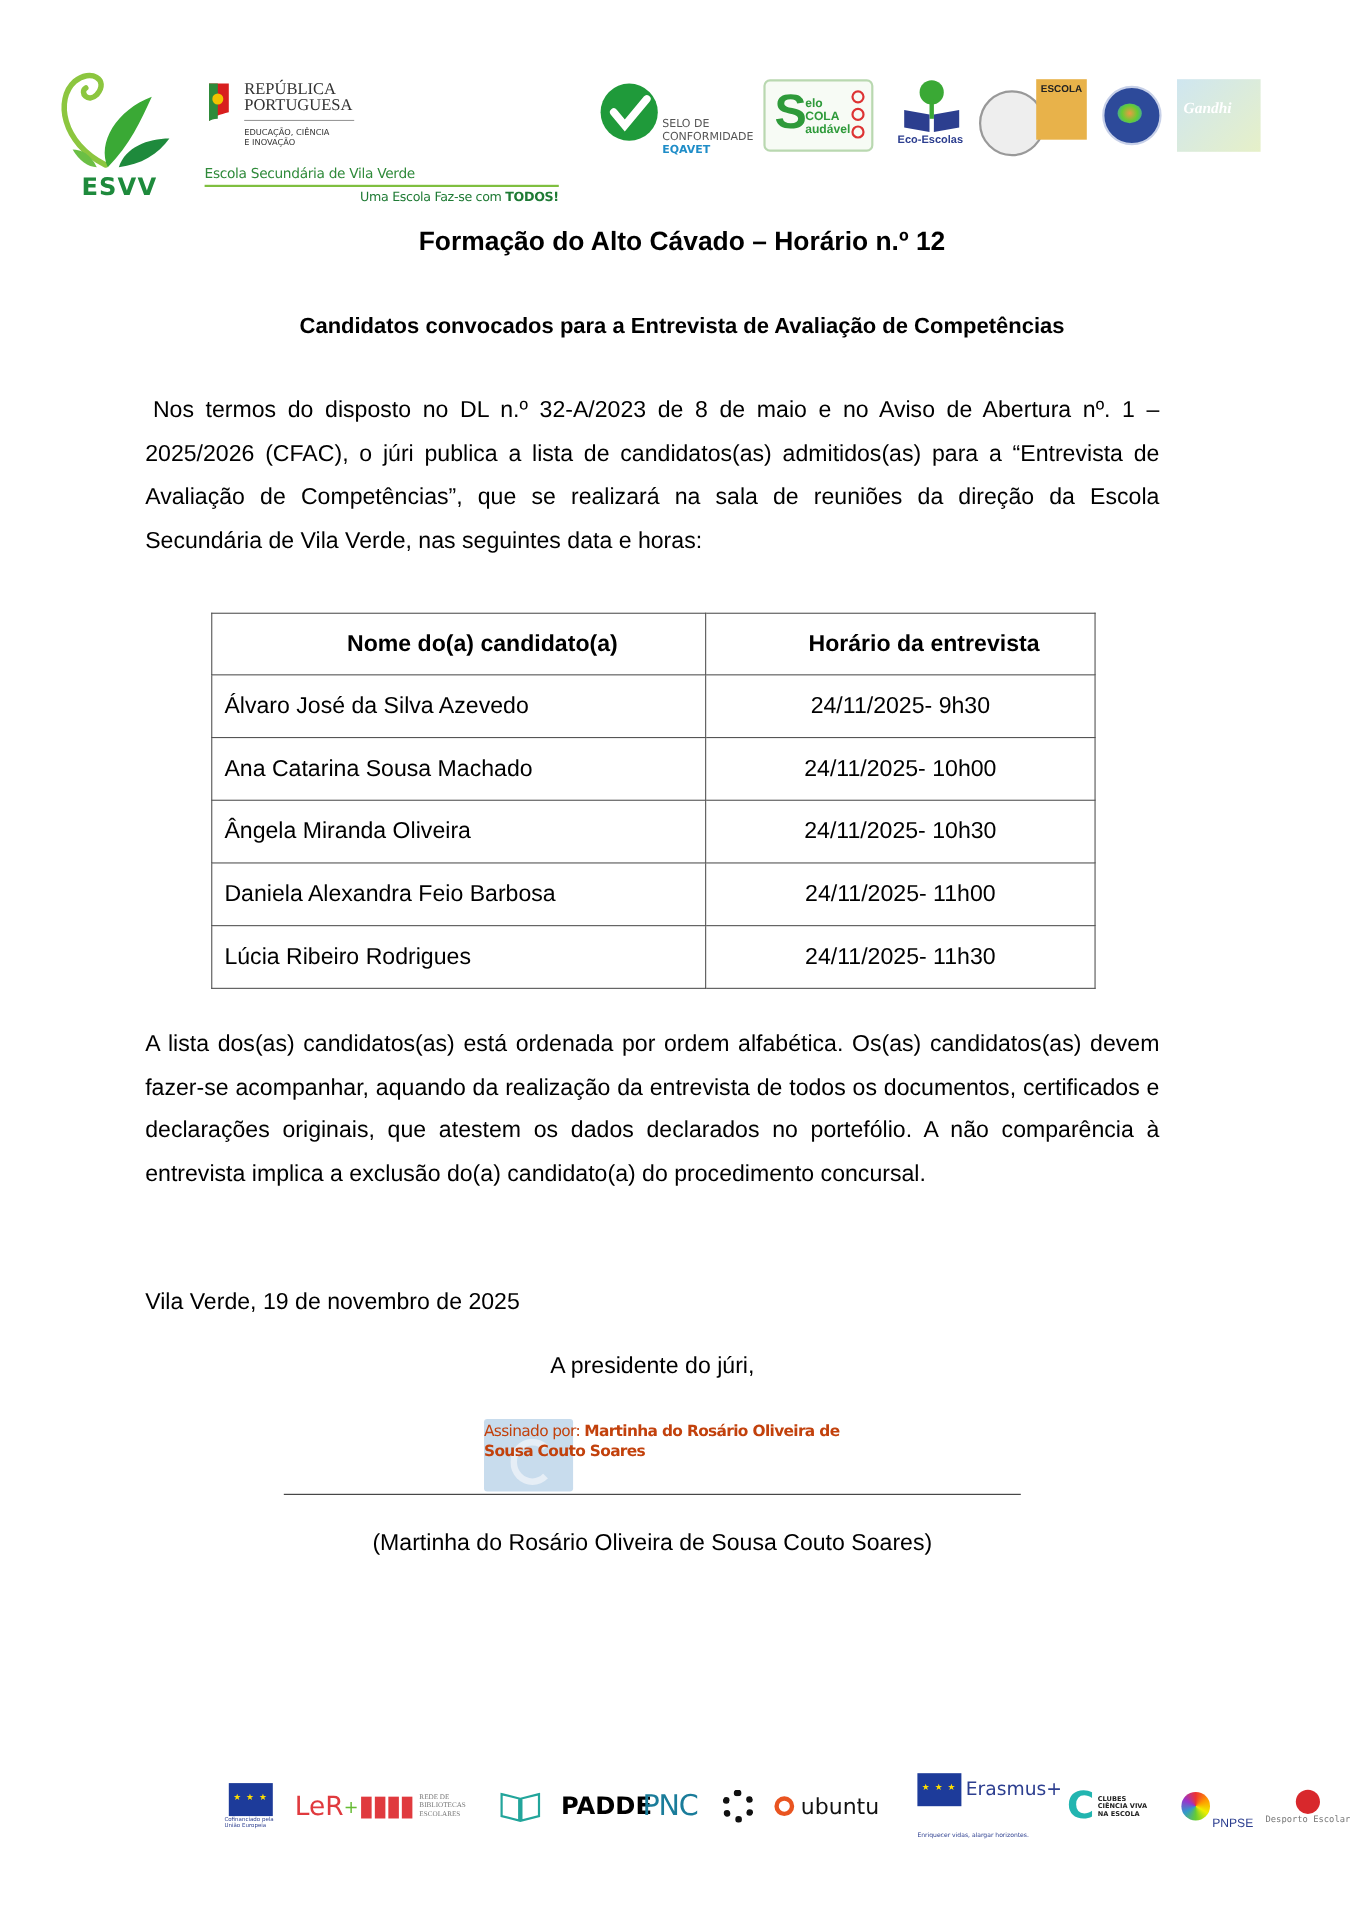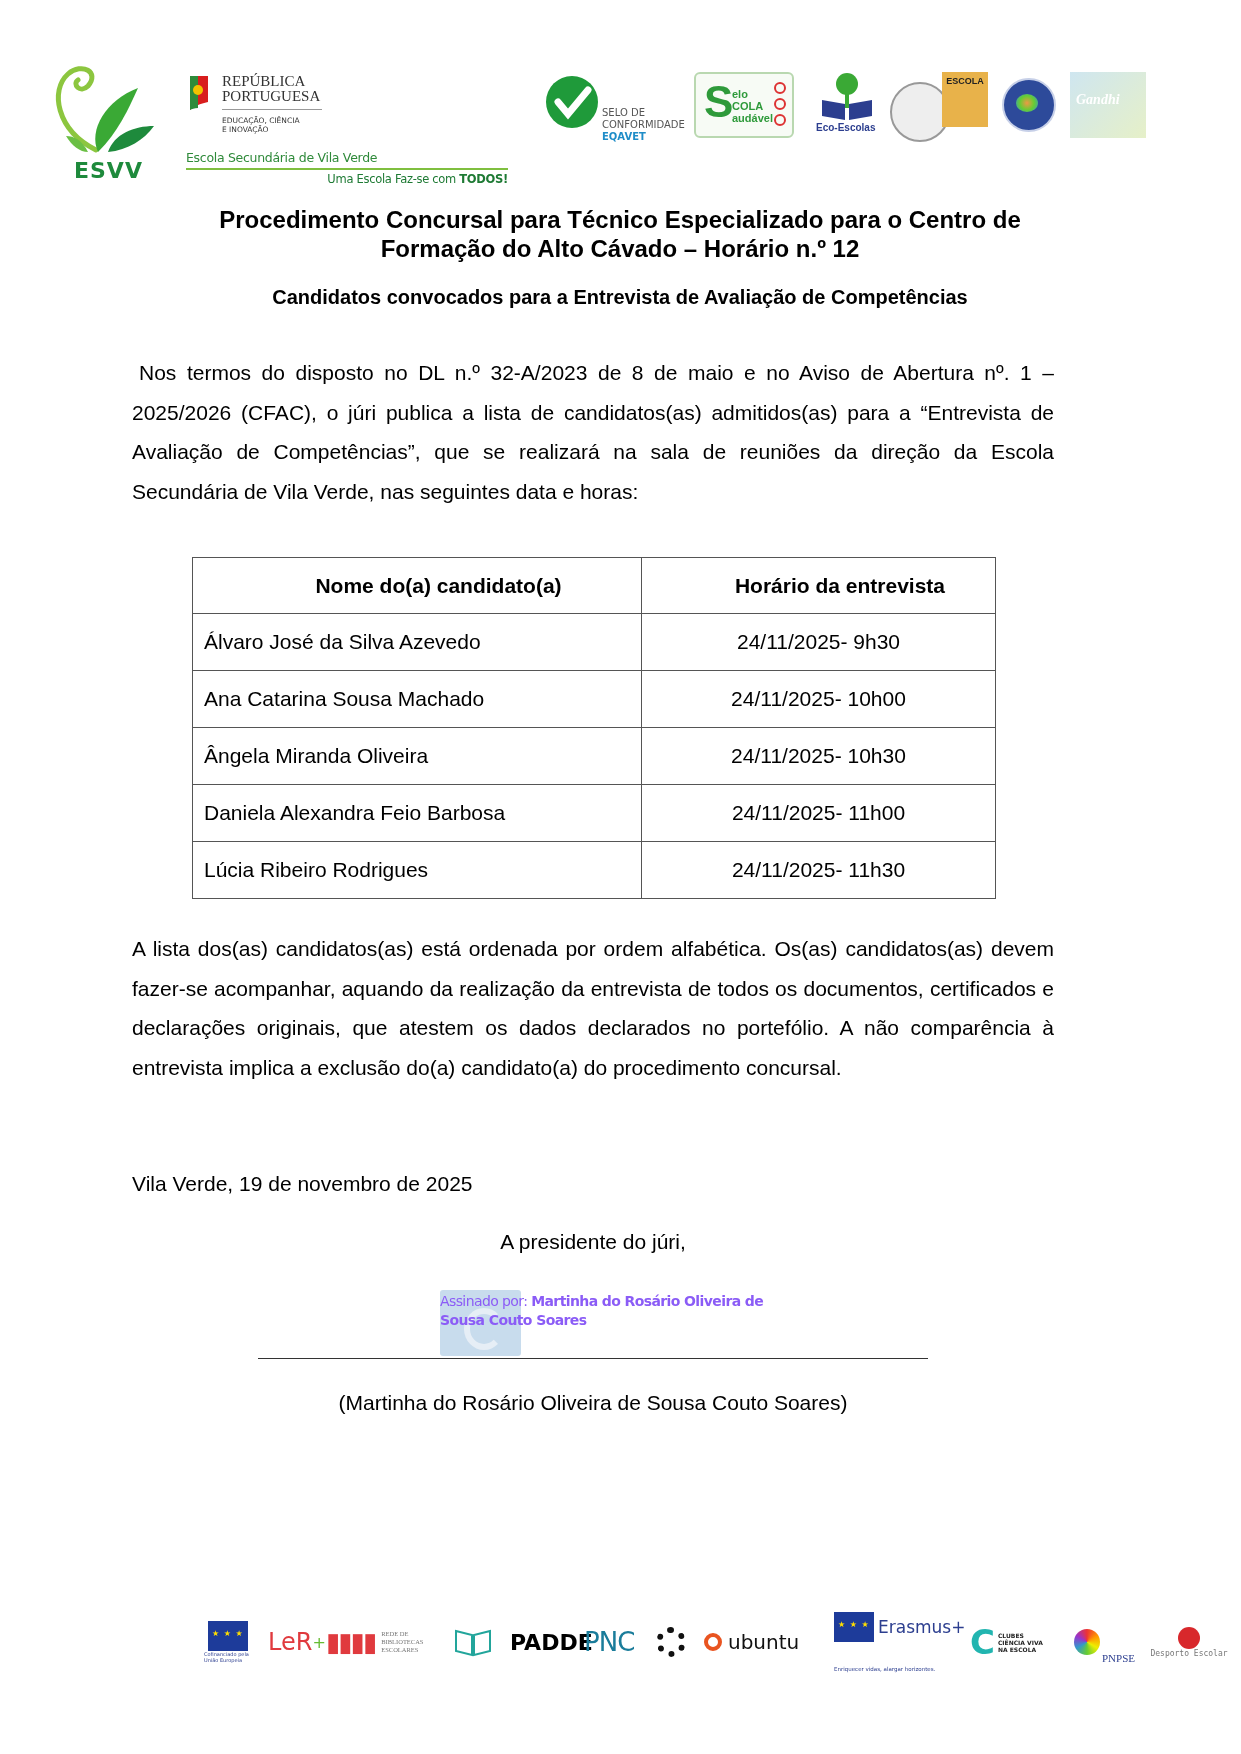--- a/index.html
+++ b/index.html
@@ -45,21 +45,21 @@
   table.cand td { height: 54px; }
   table.cand td.name { padding-left: 11px; width: 436px; }
   table.cand td.time { text-align: center; }
 
   .place-date { left: 132px; top: 1172px; font-size: 21px; }
   .president { left: 132px; top: 1230px; width: 922px; text-align: center; font-size: 21px; }
 
   .sig-block { left: 440px; top: 1290px; width: 360px; height: 68px; }
   .sig-bg { position: absolute; left: 0; top: 0; width: 81px; height: 66px; background: #c8dced; border-radius: 3px; }
   .sig-bg .glyph { position: absolute; left: 24px; top: 18px; width: 28px; height: 30px; border: 6px solid #e6eef6; border-right-color: transparent; border-radius: 50%; }
-  .sig-text { position: absolute; left: 0; top: 2px; font-size: 14px; line-height: 19px; color: #8b5cf6; font-family: "DejaVu Sans", sans-serif; letter-spacing: -0.6px; }
+  .sig-text { position: absolute; left: 0; top: 2px; font-size: 14px; line-height: 19px; color: #c2410c; font-family: "DejaVu Sans", sans-serif; letter-spacing: -0.6px; }
   .sig-text .lbl { font-weight: normal; }
   .sig-text .nm { font-weight: bold; }
   .sig-line { left: 258px; top: 1358px; width: 670px; height: 0; border-top: 1.5px solid #333; }
   .sig-name { left: 132px; top: 1391px; width: 922px; text-align: center; font-size: 21px; }
 
   
   .footer { left: 44px; top: 1612px; width: 1190px; height: 62px; }
   .fl { position: absolute; top: 0; height: 60px; display: flex; align-items: center; font-family: "DejaVu Sans", sans-serif; }
   .eu-flag { width: 40px; height: 30px; background: #1d3b9a; position: relative; }
   .eu-flag::after { content: "★ ★ ★"; position: absolute; left: 4px; top: 8px; color: #ffdf00; font-size: 8px; letter-spacing: 1px; }
@@ -133,21 +133,20 @@
   <div class="seal protego-box">
     <div style="position:absolute;left:4px;top:6px;width:50px;height:50px;border-radius:50%;background:#2d4a9a;border:2px solid #c7d0e8;"></div>
     <div style="position:absolute;left:18px;top:22px;width:22px;height:18px;border-radius:50%;background:radial-gradient(circle,#e94,#6c3,#39c);"></div>
   </div>
   <div class="seal gandh-box">
     <div style="position:absolute;left:6px;top:20px;font-size:14px;font-style:italic;font-weight:bold;color:#fff;font-family:'Liberation Serif',serif;">Gandhi</div>
   </div>
 </div>
 
 <div class="abs title">
-  <div>Procedimento Concursal para Técnico Especializado para o Centro de</div>
   <div>Formação do Alto Cávado – Horário n.º 12</div>
 </div>
 <div class="abs subtitle">Candidatos convocados para a Entrevista de Avaliação de Competências</div>
 
 <div class="abs para p1">Nos termos do disposto no DL n.º 32-A/2023 de 8 de maio e no Aviso de Abertura nº. 1 – 2025/2026 (CFAC), o júri publica a lista de candidatos(as) admitidos(as) para a “Entrevista de Avaliação de Competências”, que se realizará na sala de reuniões da direção da Escola Secundária de Vila Verde, nas seguintes data e horas:</div>
 
 <table class="cand">
   <thead>
     <tr>
       <th>Nome do(a) candidato(a)</th>
@@ -239,19 +238,19 @@
   <div class="fl" style="left:926px;width:80px;">
     <span style="font-size:34px;font-weight:bold;color:#22b5b0;">C</span>
     <div style="margin-left:3px;font-size:6px;line-height:7px;font-weight:bold;color:#222;">
       <div>CLUBES</div>
         <div>CIÊNCIA VIVA</div>
         <div>NA ESCOLA</div>
     </div>
   </div>
   <div class="fl" style="left:1030px;width:70px;">
     <div style="width:26px;height:26px;border-radius:50%;background:conic-gradient(#e33,#f90,#ee0,#6c3,#39c,#93c,#e33);"></div>
-    <span style="margin-left:2px;font-size:11px;color:#2c3e8f;font-family:Liberation Serif, serif;margin-top:32px;">PNPSE</span>
+    <span style="margin-left:2px;font-size:11px;color:#2c3e8f;font-family:Liberation Sans, sans-serif;margin-top:32px;">PNPSE</span>
   </div>
   <div class="fl" style="left:1100px;width:90px;flex-direction:column;justify-content:center;">
     <div style="width:22px;height:22px;border-radius:50%;background:#d8282c;"></div>
     <div style="font-size:8px;color:#777;font-family:'DejaVu Sans Mono',monospace;">Desporto Escolar</div>
   </div>
 </div>
 
 </body></html>

